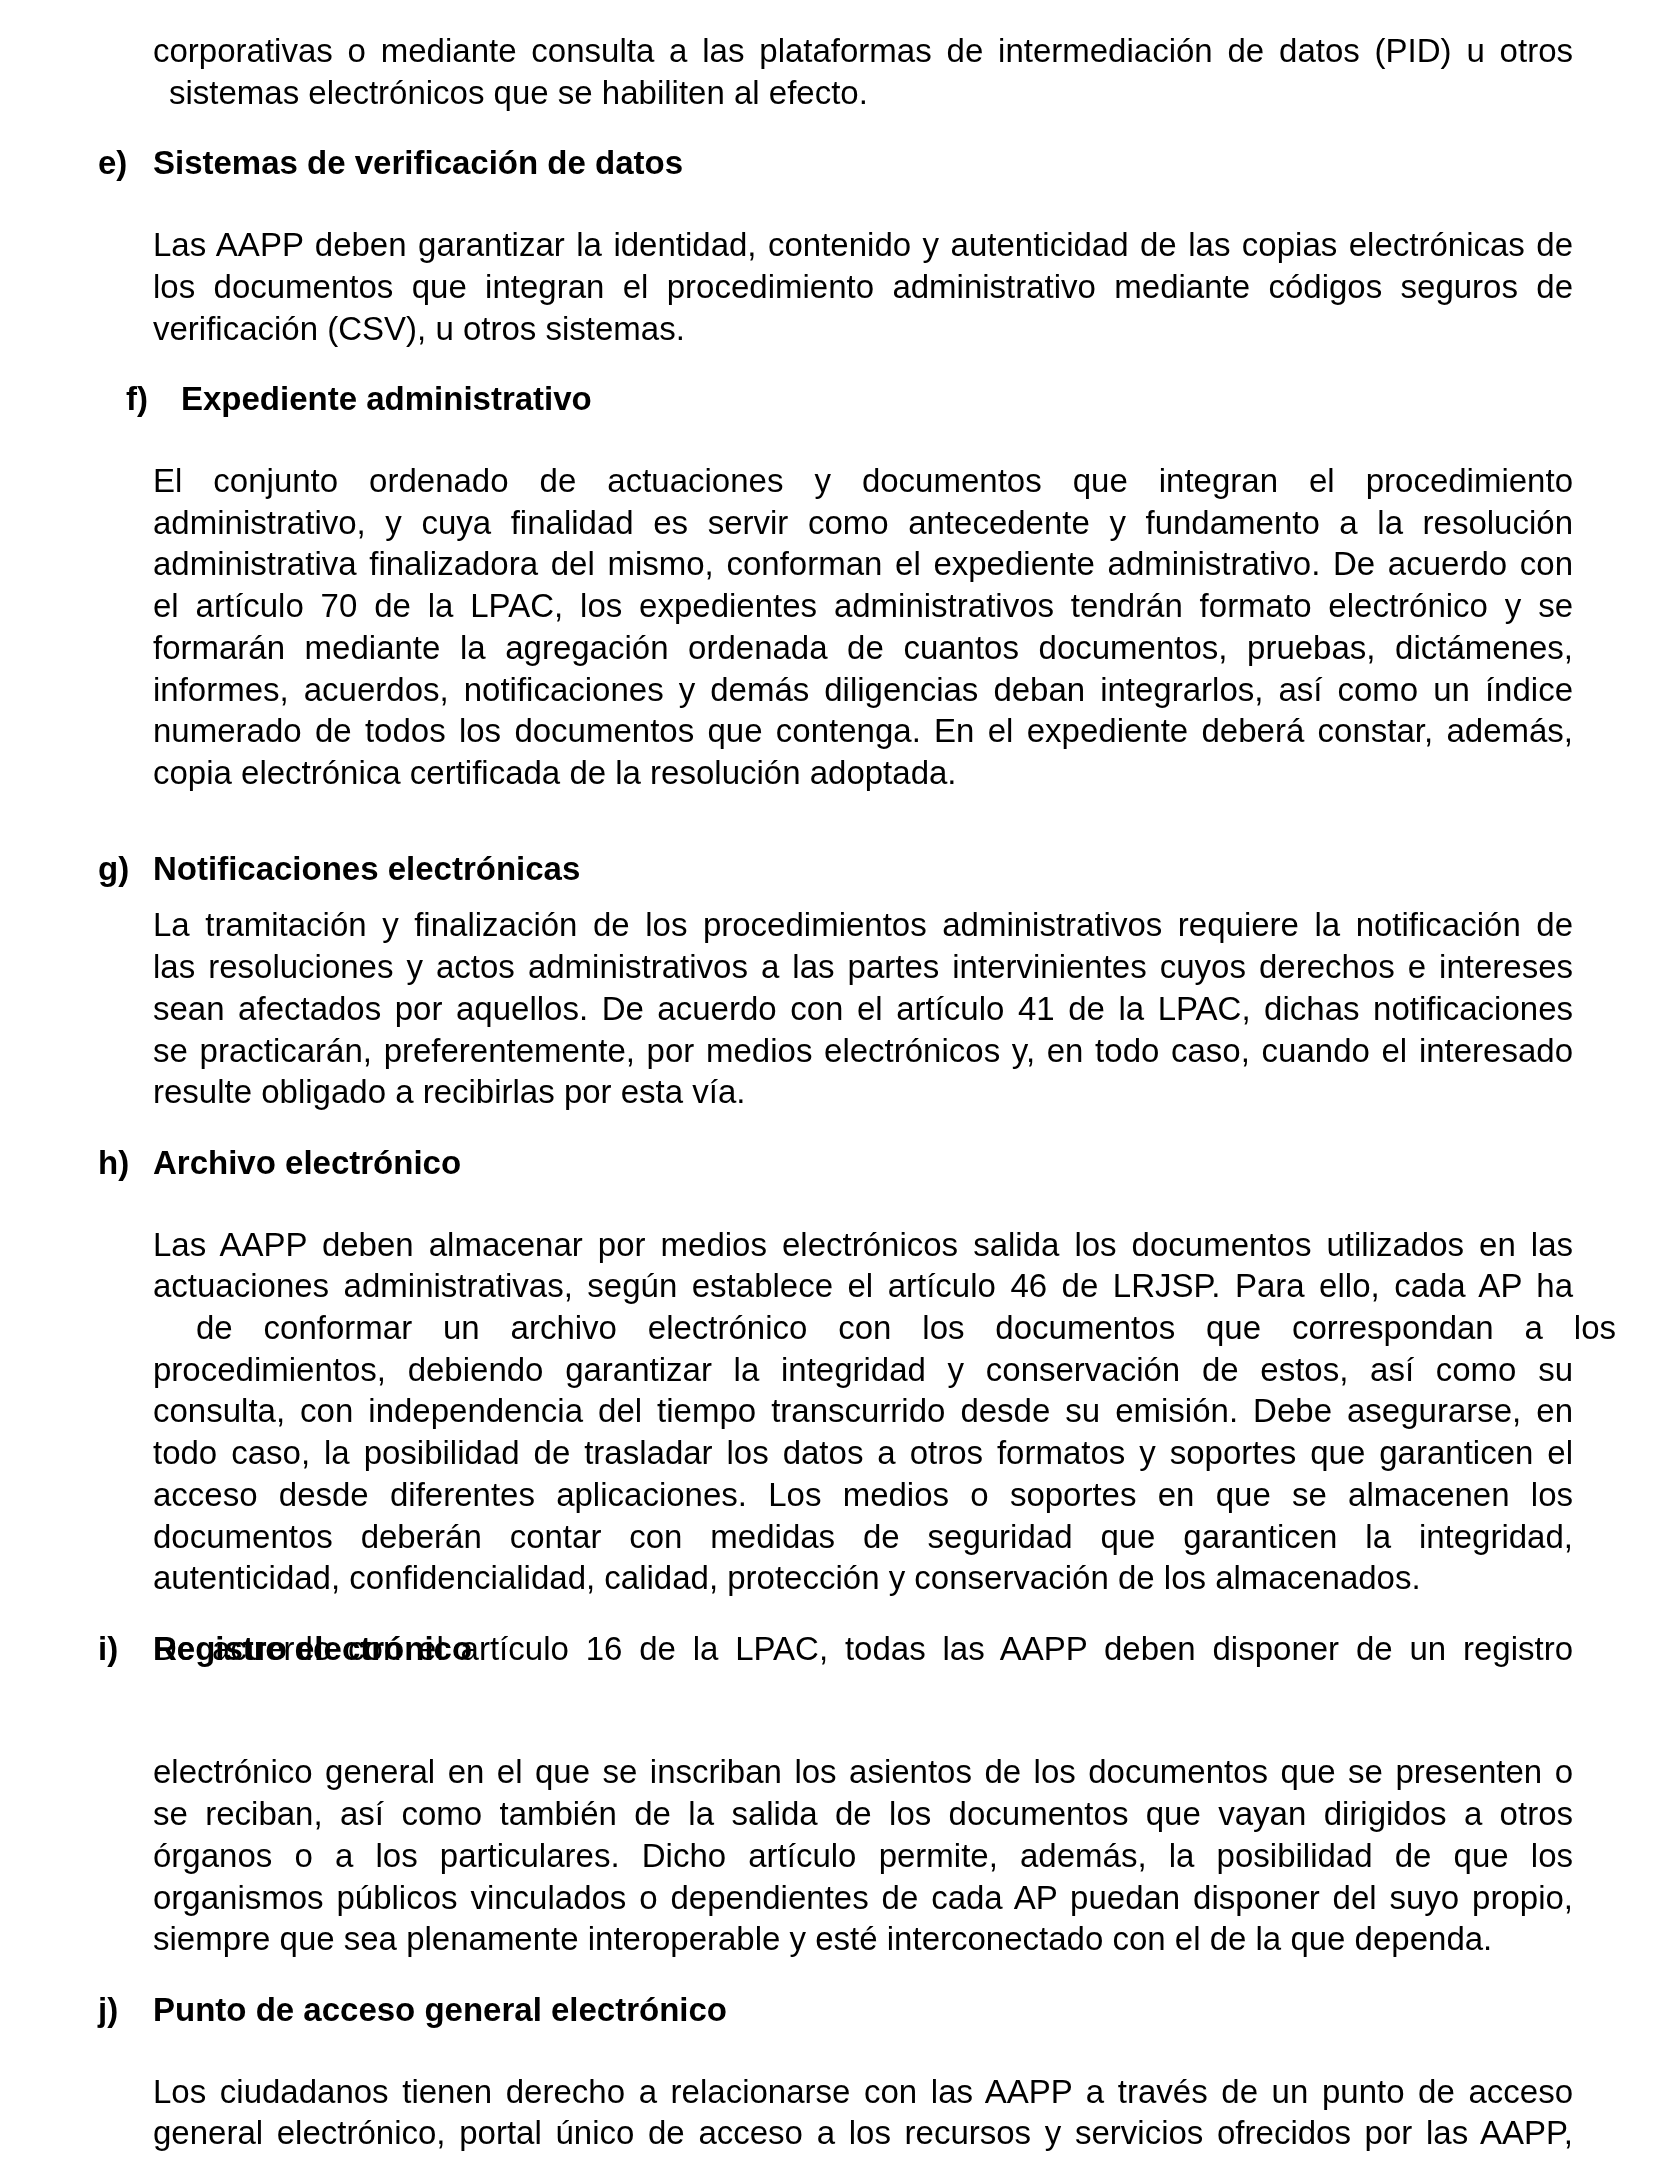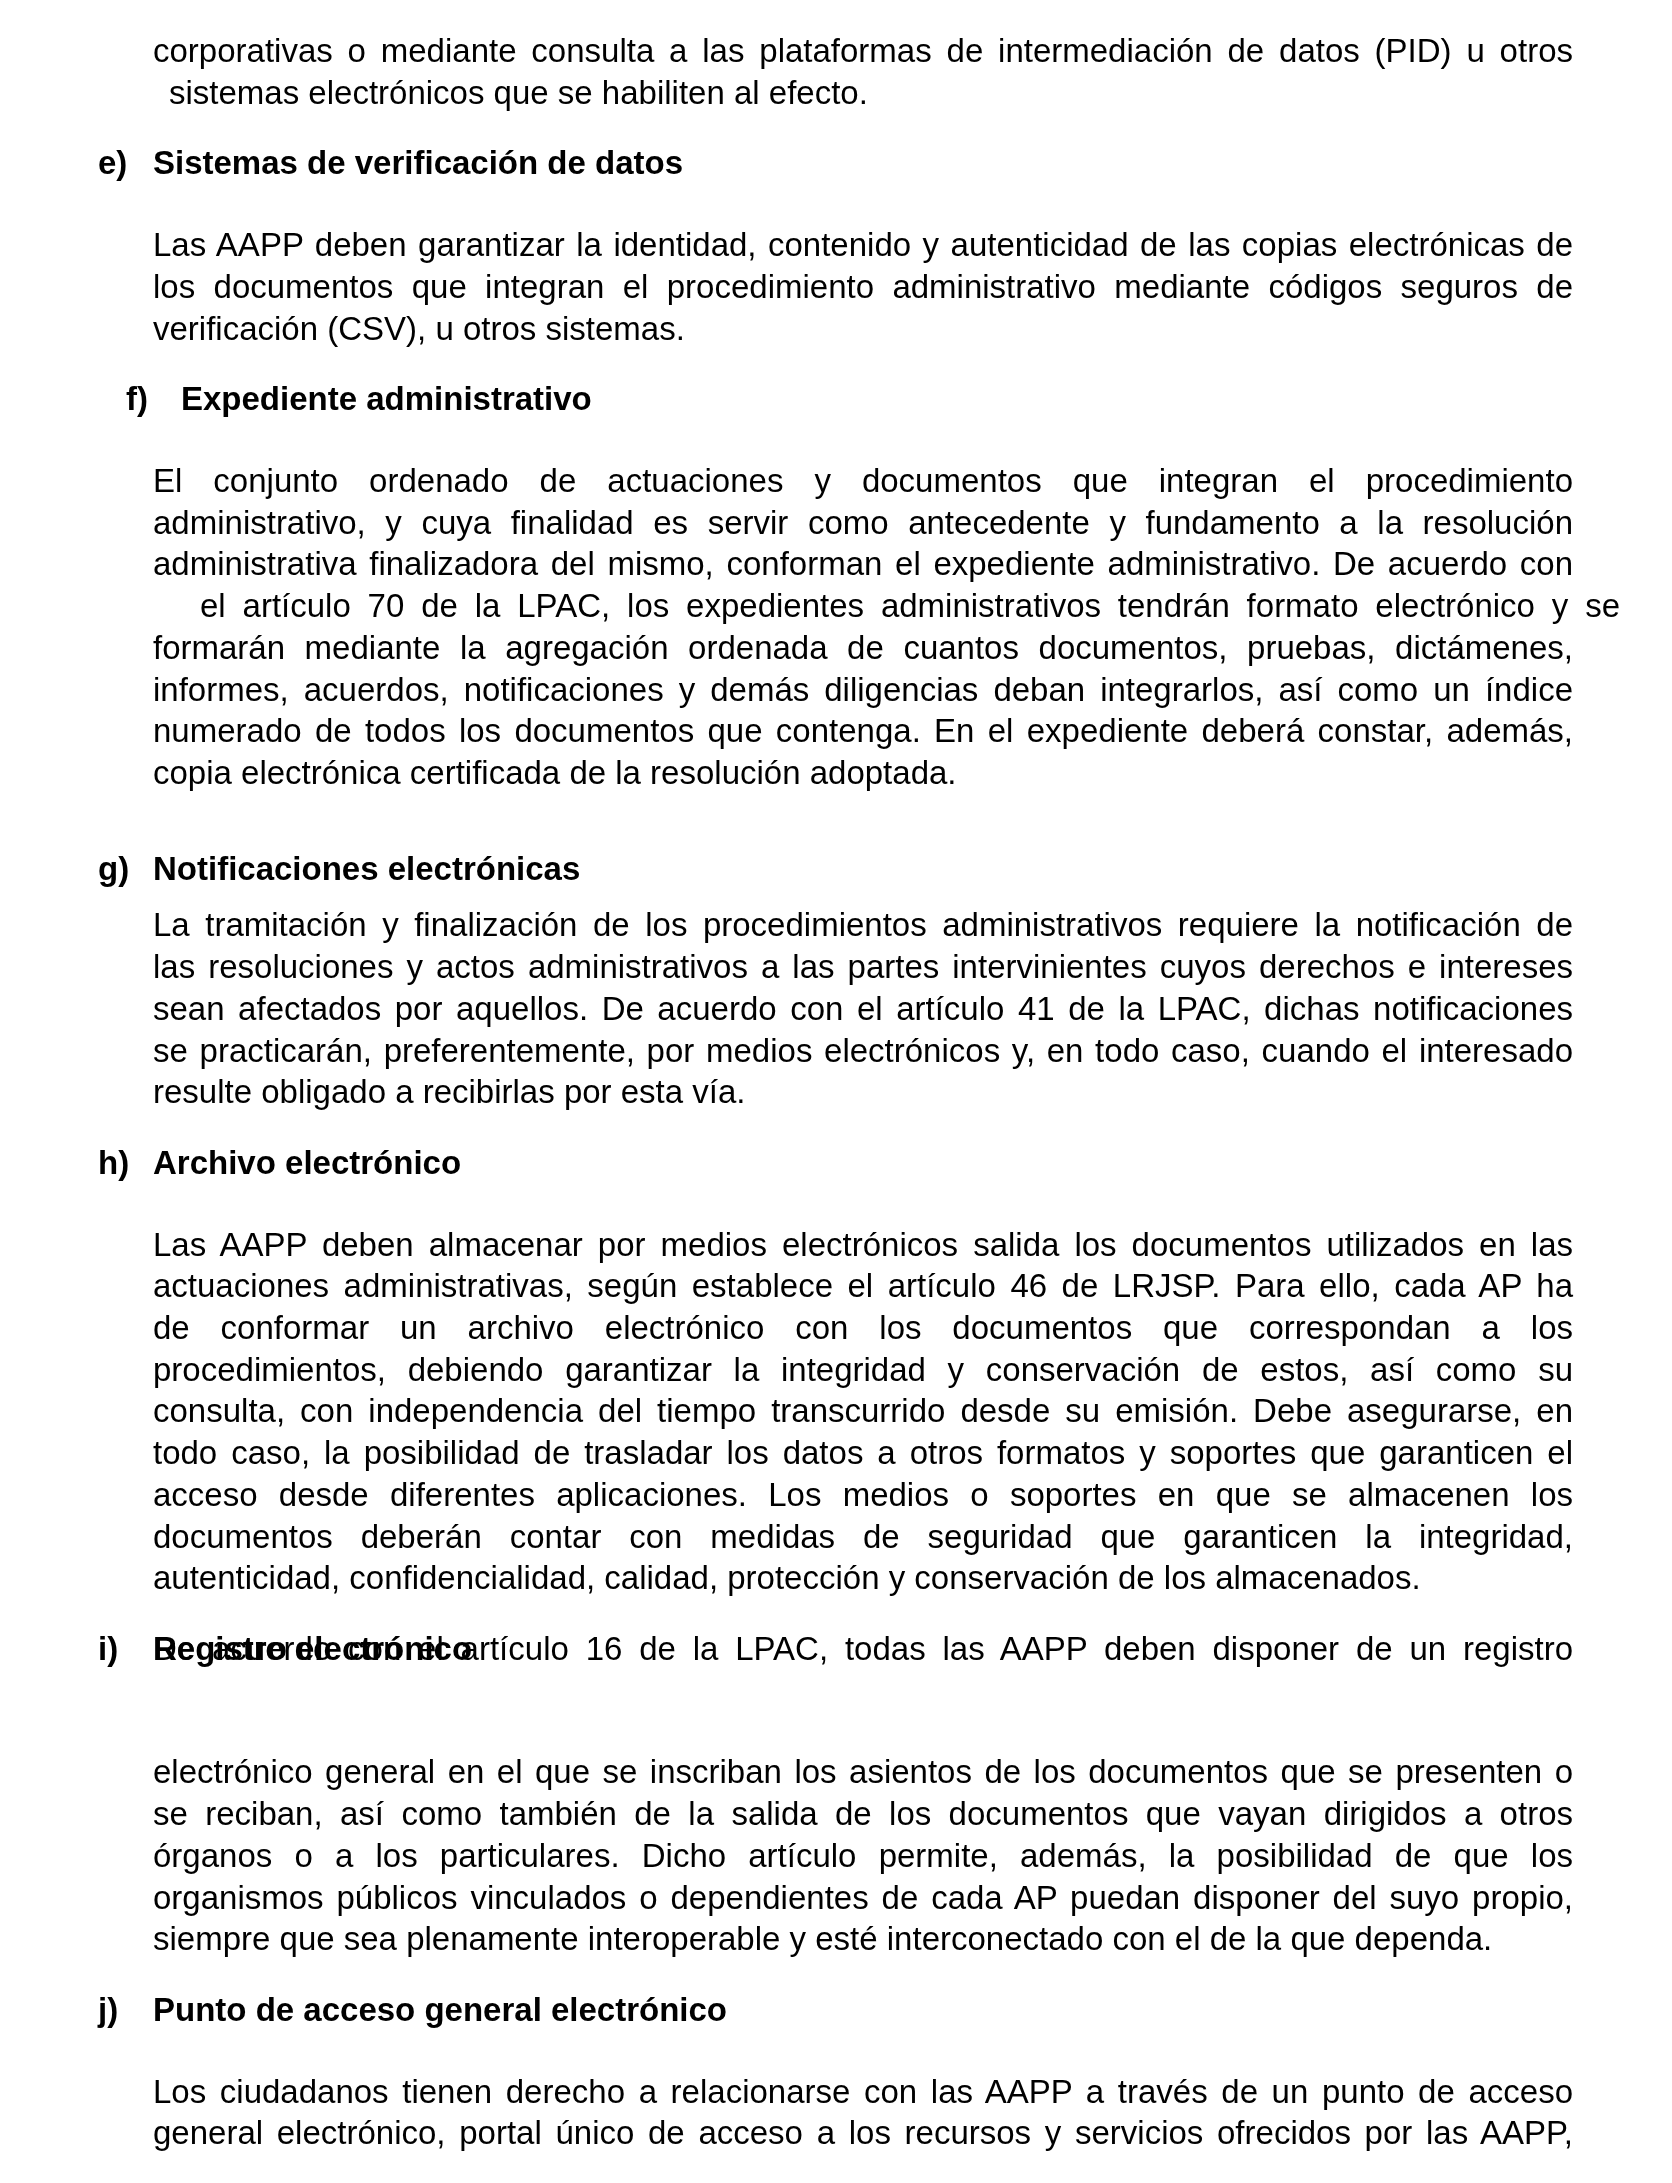--- a/index.html
+++ b/index.html
@@ -19,35 +19,35 @@
     <div class="line j" style="top: 30px;">corporativas o mediante consulta a las plataformas de intermediación de datos (PID) u otros</div>
     <div class="line last" style="top: 72px; margin-left: 16px;">sistemas electrónicos que se habiliten al efecto.</div>
     <div class="heading" style="top: 142px;"><span class="label">e)</span><span>Sistemas de verificación de datos</span></div>
     <div class="line j" style="top: 224px;">Las AAPP deben garantizar la identidad, contenido y autenticidad de las copias electrónicas de</div>
     <div class="line j" style="top: 266px;">los documentos que integran el procedimiento administrativo mediante códigos seguros de</div>
     <div class="line last" style="top: 308px;">verificación (CSV), u otros sistemas.</div>
     <div class="heading" style="top: 378px; margin-left: 28px;"><span class="label">f)</span><span>Expediente administrativo</span></div>
     <div class="line j" style="top: 460px;">El conjunto ordenado de actuaciones y documentos que integran el procedimiento</div>
     <div class="line j" style="top: 502px;">administrativo, y cuya finalidad es servir como antecedente y fundamento a la resolución</div>
     <div class="line j" style="top: 543px;">administrativa finalizadora del mismo, conforman el expediente administrativo. De acuerdo con</div>
-    <div class="line j" style="top: 585px; margin-left: 47px;">el artículo 70 de la LPAC, los expedientes administrativos tendrán formato electrónico y se</div>
+    <div class="line j" style="top: 585px;">el artículo 70 de la LPAC, los expedientes administrativos tendrán formato electrónico y se</div>
     <div class="line j" style="top: 627px;">formarán mediante la agregación ordenada de cuantos documentos, pruebas, dictámenes,</div>
     <div class="line j" style="top: 669px;">informes, acuerdos, notificaciones y demás diligencias deban integrarlos, así como un índice</div>
     <div class="line j" style="top: 710px;">numerado de todos los documentos que contenga. En el expediente deberá constar, además,</div>
     <div class="line last" style="top: 752px;">copia electrónica certificada de la resolución adoptada.</div>
     <div class="heading" style="top: 848px;"><span class="label">g)</span><span>Notificaciones electrónicas</span></div>
     <div class="line j" style="top: 904px;">La tramitación y finalización de los procedimientos administrativos requiere la notificación de</div>
     <div class="line j" style="top: 946px;">las resoluciones y actos administrativos a las partes intervinientes cuyos derechos e intereses</div>
     <div class="line j" style="top: 988px;">sean afectados por aquellos. De acuerdo con el artículo 41 de la LPAC, dichas notificaciones</div>
     <div class="line j" style="top: 1030px;">se practicarán, preferentemente, por medios electrónicos y, en todo caso, cuando el interesado</div>
     <div class="line last" style="top: 1071px;">resulte obligado a recibirlas por esta vía.</div>
     <div class="heading" style="top: 1142px;"><span class="label">h)</span><span>Archivo electrónico</span></div>
     <div class="line j" style="top: 1224px;">Las AAPP deben almacenar por medios electrónicos salida los documentos utilizados en las</div>
     <div class="line j" style="top: 1265px;">actuaciones administrativas, según establece el artículo 46 de LRJSP. Para ello, cada AP ha</div>
-    <div class="line j" style="top: 1307px;">de conformar un archivo electrónico con los documentos que correspondan a los</div>
+    <div class="line j" style="top: 1307px; margin-left: 43px;">de conformar un archivo electrónico con los documentos que correspondan a los</div>
     <div class="line j" style="top: 1349px;">procedimientos, debiendo garantizar la integridad y conservación de estos, así como su</div>
     <div class="line j" style="top: 1390px;">consulta, con independencia del tiempo transcurrido desde su emisión. Debe asegurarse, en</div>
     <div class="line j" style="top: 1432px;">todo caso, la posibilidad de trasladar los datos a otros formatos y soportes que garanticen el</div>
     <div class="line j" style="top: 1474px;">acceso desde diferentes aplicaciones. Los medios o soportes en que se almacenen los</div>
     <div class="line j" style="top: 1516px;">documentos deberán contar con medidas de seguridad que garanticen la integridad,</div>
     <div class="line last" style="top: 1557px;">autenticidad, confidencialidad, calidad, protección y conservación de los almacenados.</div>
     <div class="heading" style="top: 1628px;"><span class="label">i)</span><span>Registro electrónico</span></div>
     <div class="line j" style="top: 1628px;">De acuerdo con el artículo 16 de la LPAC, todas las AAPP deben disponer de un registro</div>
     <div class="line j" style="top: 1751px;">electrónico general en el que se inscriban los asientos de los documentos que se presenten o</div>
     <div class="line j" style="top: 1793px;">se reciban, así como también de la salida de los documentos que vayan dirigidos a otros</div>

